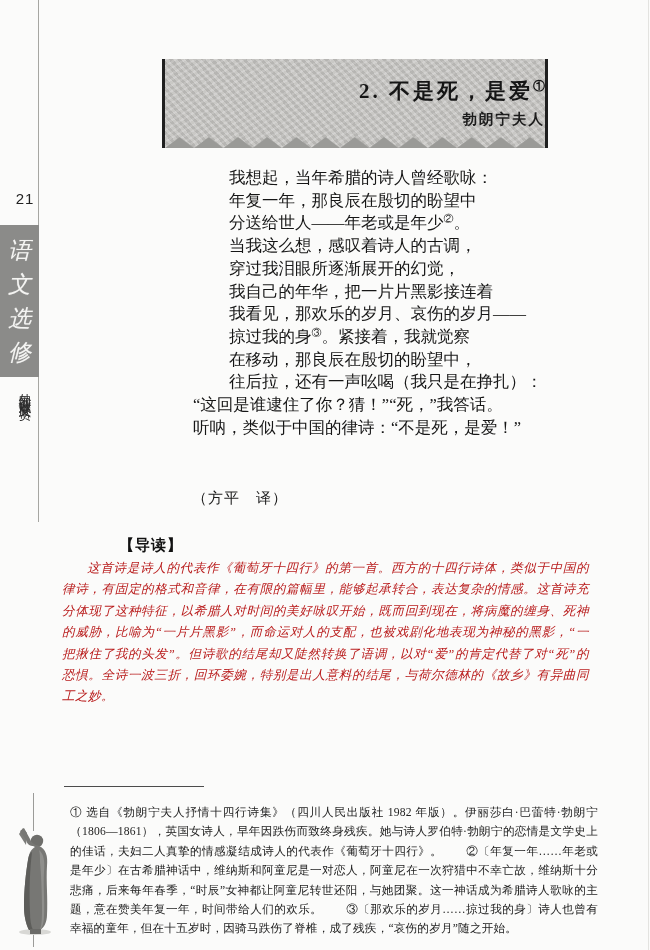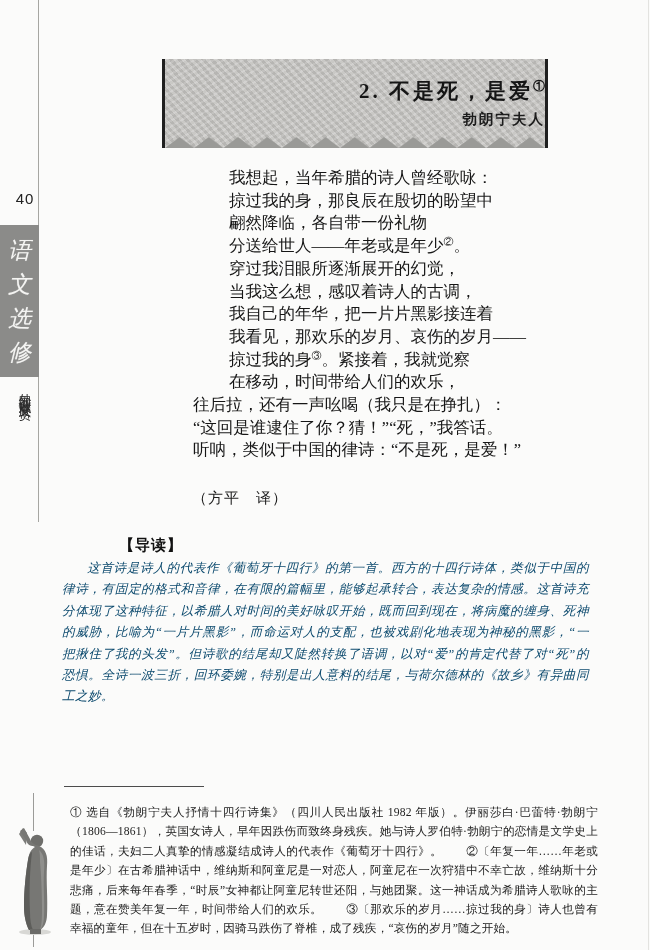--- a/index.html
+++ b/index.html
@@ -64,39 +64,39 @@
     font-size:15px;letter-spacing:1px;color:#1c1c1c;
   }
   
   .guide-label{
     position:absolute;left:87px;top:536px;font-size:15px;font-weight:bold;color:#111;
     font-family:"Liberation Sans","DejaVu Sans",sans-serif;letter-spacing:1px;margin-left:32px;
   }
   .guide-body{
     position:absolute;left:62px;top:558px;width:527px;margin:0;
     font-size:12.6px;line-height:21.4px;text-align:justify;text-indent:2em;
-    font-style:italic;color:#0c4a6e;letter-spacing:.4px;font-family:Liberation Serif, serif;
+    font-style:italic;color:#b91c1c;letter-spacing:.4px;font-family:Liberation Serif, serif;
   }
   
   .fn-rule{position:absolute;left:64px;top:786px;width:140px;height:1px;background:#4c4c4c;}
   .footnotes{
     position:absolute;left:62px;top:795px;width:528px;margin:8px;
     font-size:11.6px;line-height:19.4px;text-align:justify;color:#222;letter-spacing:.2px;
   }
   .fn-entry:not(:first-child)::before{content:"\3000\3000";}
   
   .statue{position:absolute;left:6px;top:820px;width:58px;height:118px;}
 </style>
 </head>
 <body>
 
 <div id="page">
 
   <div class="v-rule"></div>
-  <div class="page-number">40</div>
+  <div class="page-number">21</div>
 
   <div class="series-block">
       <span class="series-char">语</span>
       <span class="series-char">文</span>
       <span class="series-char">选</span>
       <span class="series-char">修</span>
     </div>
 
   <div class="subseries">外国诗歌散文欣赏</div>
 
@@ -112,29 +112,28 @@
         <pattern id="tri" width="29.2" height="12" patternUnits="userSpaceOnUse">
           <polygon points="14.6,1 29.2,12 0,12" fill="#9a9a97"></polygon>
         </pattern>
       </defs>
       <rect width="380" height="12" fill="url(#tri)"></rect>
     </svg>
   </div>
 
   <ul class="poem">
       <li class="poem-line auto-sup">我想起，当年希腊的诗人曾经歌咏：</li>
-      <li class="poem-line auto-sup">掠过我的身，那良辰在殷切的盼望中</li>
-      <li class="poem-line auto-sup">翩然降临，各自带一份礼物</li>
+      <li class="poem-line auto-sup">年复一年，那良辰在殷切的盼望中</li>
       <li class="poem-line auto-sup">分送给世人——年老或是年少<sup>②</sup>。</li>
+      <li class="poem-line auto-sup">当我这么想，感叹着诗人的古调，</li>
       <li class="poem-line auto-sup">穿过我泪眼所逐渐展开的幻觉，</li>
-      <li class="poem-line auto-sup">当我这么想，感叹着诗人的古调，</li>
       <li class="poem-line auto-sup">我自己的年华，把一片片黑影接连着</li>
       <li class="poem-line auto-sup">我看见，那欢乐的岁月、哀伤的岁月——</li>
       <li class="poem-line auto-sup">掠过我的身<sup>③</sup>。紧接着，我就觉察</li>
-      <li class="poem-line auto-sup">在移动，时间带给人们的欢乐，</li>
+      <li class="poem-line auto-sup">在移动，那良辰在殷切的盼望中，</li>
       <li class="poem-line auto-sup">往后拉，还有一声吆喝（我只是在挣扎）：</li>
       <li class="poem-line auto-sup">“这回是谁逮住了你？猜！”“死，”我答话。</li>
       <li class="poem-line auto-sup">听呐，类似于中国的律诗：“不是死，是爱！”</li>
     </ul>
   <div class="translator">（方平　译）</div>
 
   <div class="guide-label">【导读】</div>
   <p class="guide-body">这首诗是诗人的代表作《葡萄牙十四行》的第一首。西方的十四行诗体，类似于中国的律诗，有固定的格式和音律，在有限的篇幅里，能够起承转合，表达复杂的情感。这首诗充分体现了这种特征，以希腊人对时间的美好咏叹开始，既而回到现在，将病魔的缠身、死神的威胁，比喻为“一片片黑影”，而命运对人的支配，也被戏剧化地表现为神秘的黑影，“一把揪住了我的头发”。但诗歌的结尾却又陡然转换了语调，以对“爱”的肯定代替了对“死”的恐惧。全诗一波三折，回环委婉，特别是出人意料的结尾，与荷尔德林的《故乡》有异曲同工之妙。</p>
 
   <div class="fn-rule"></div>

